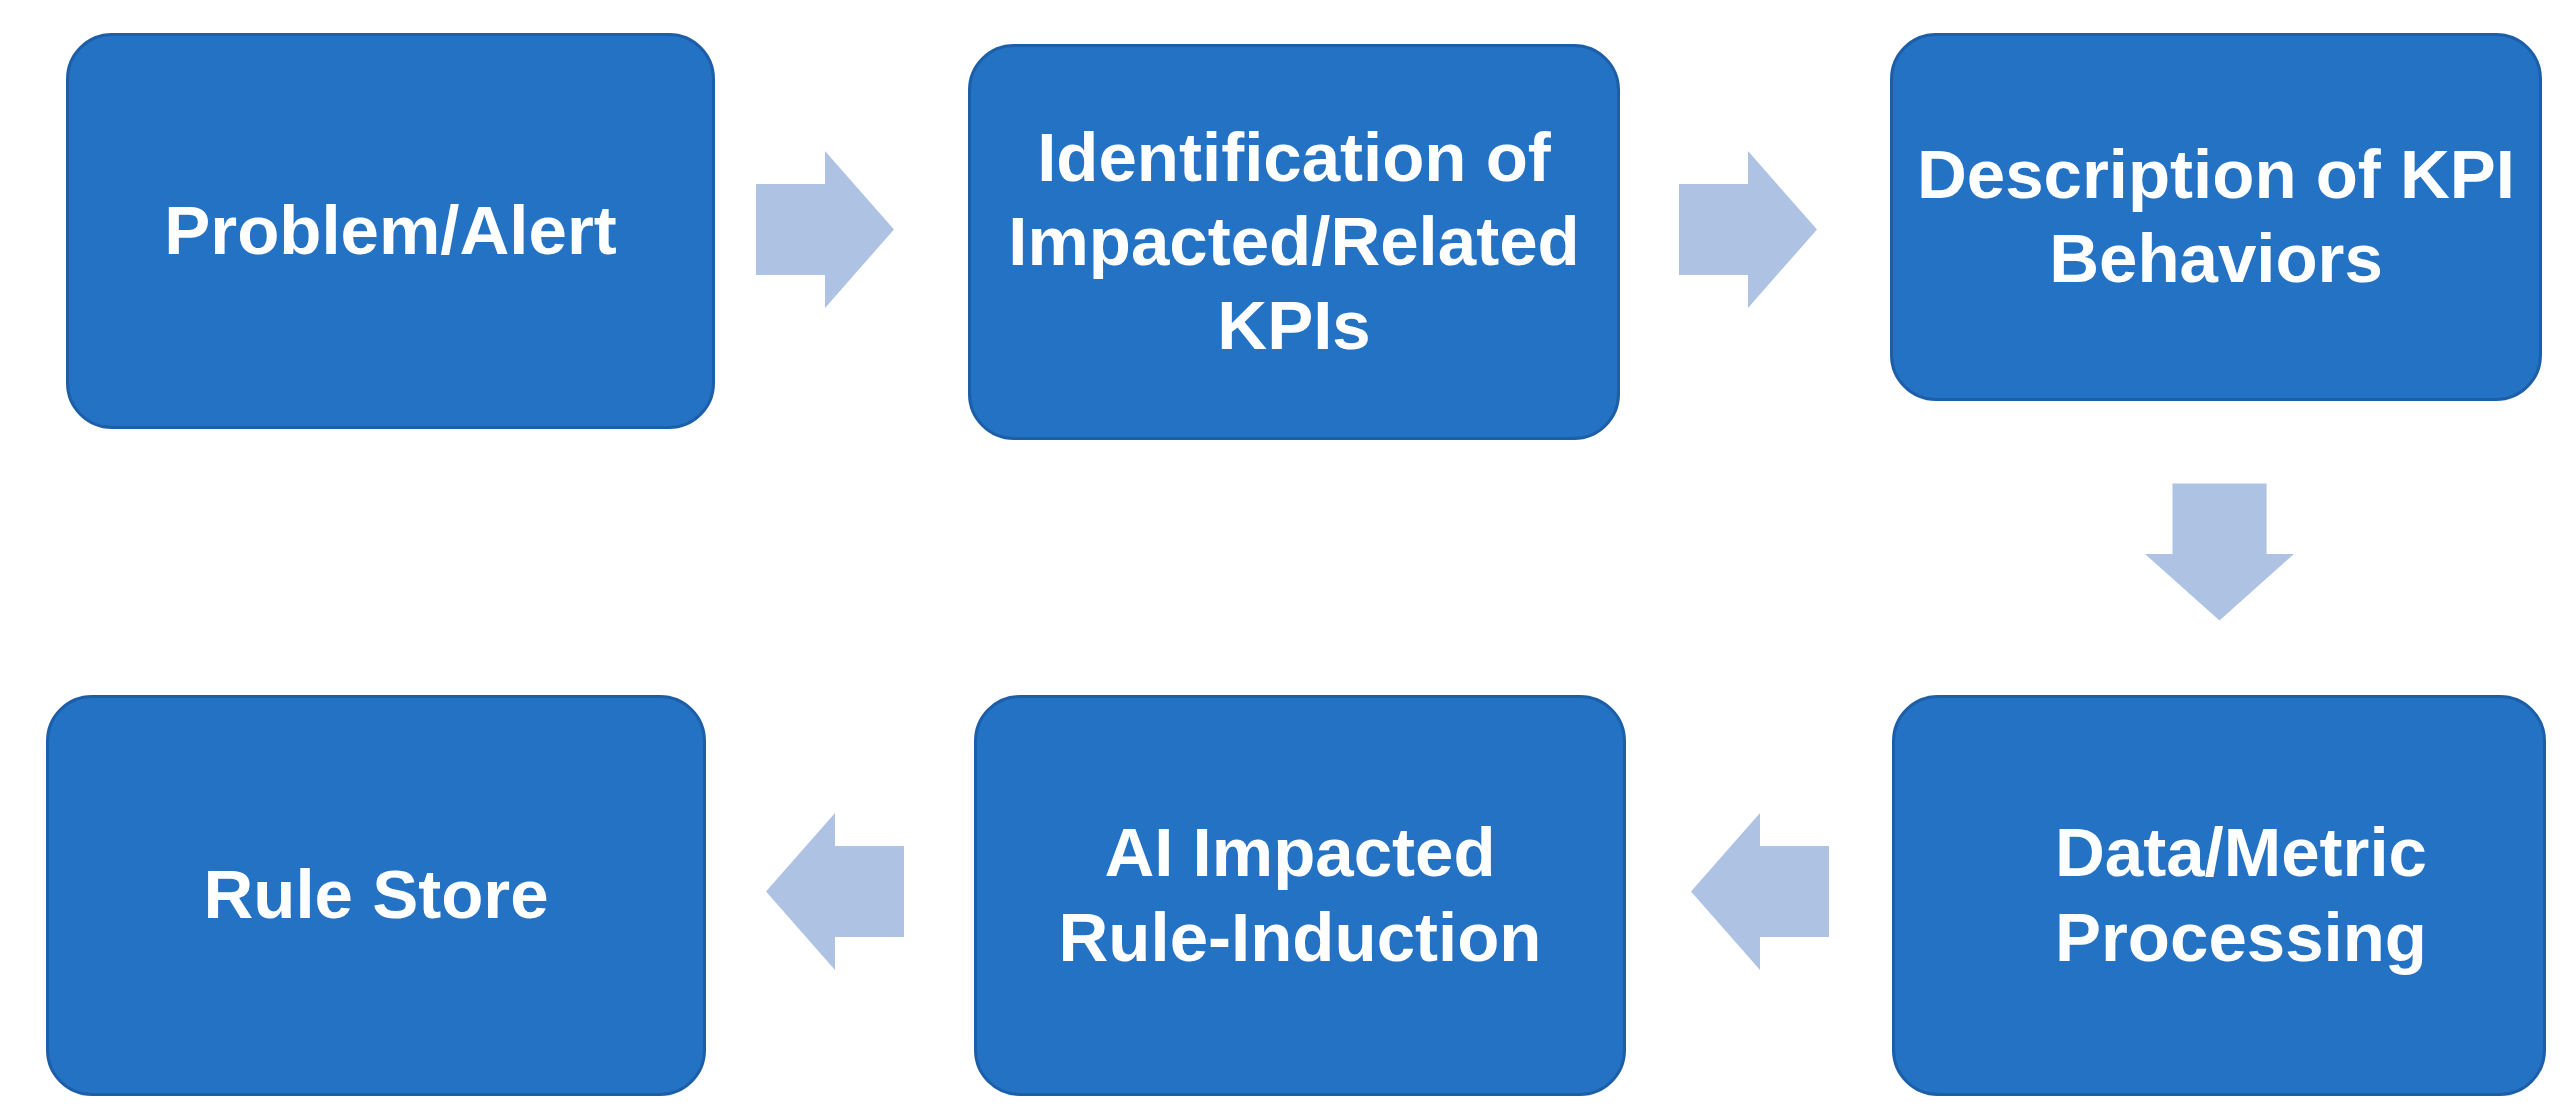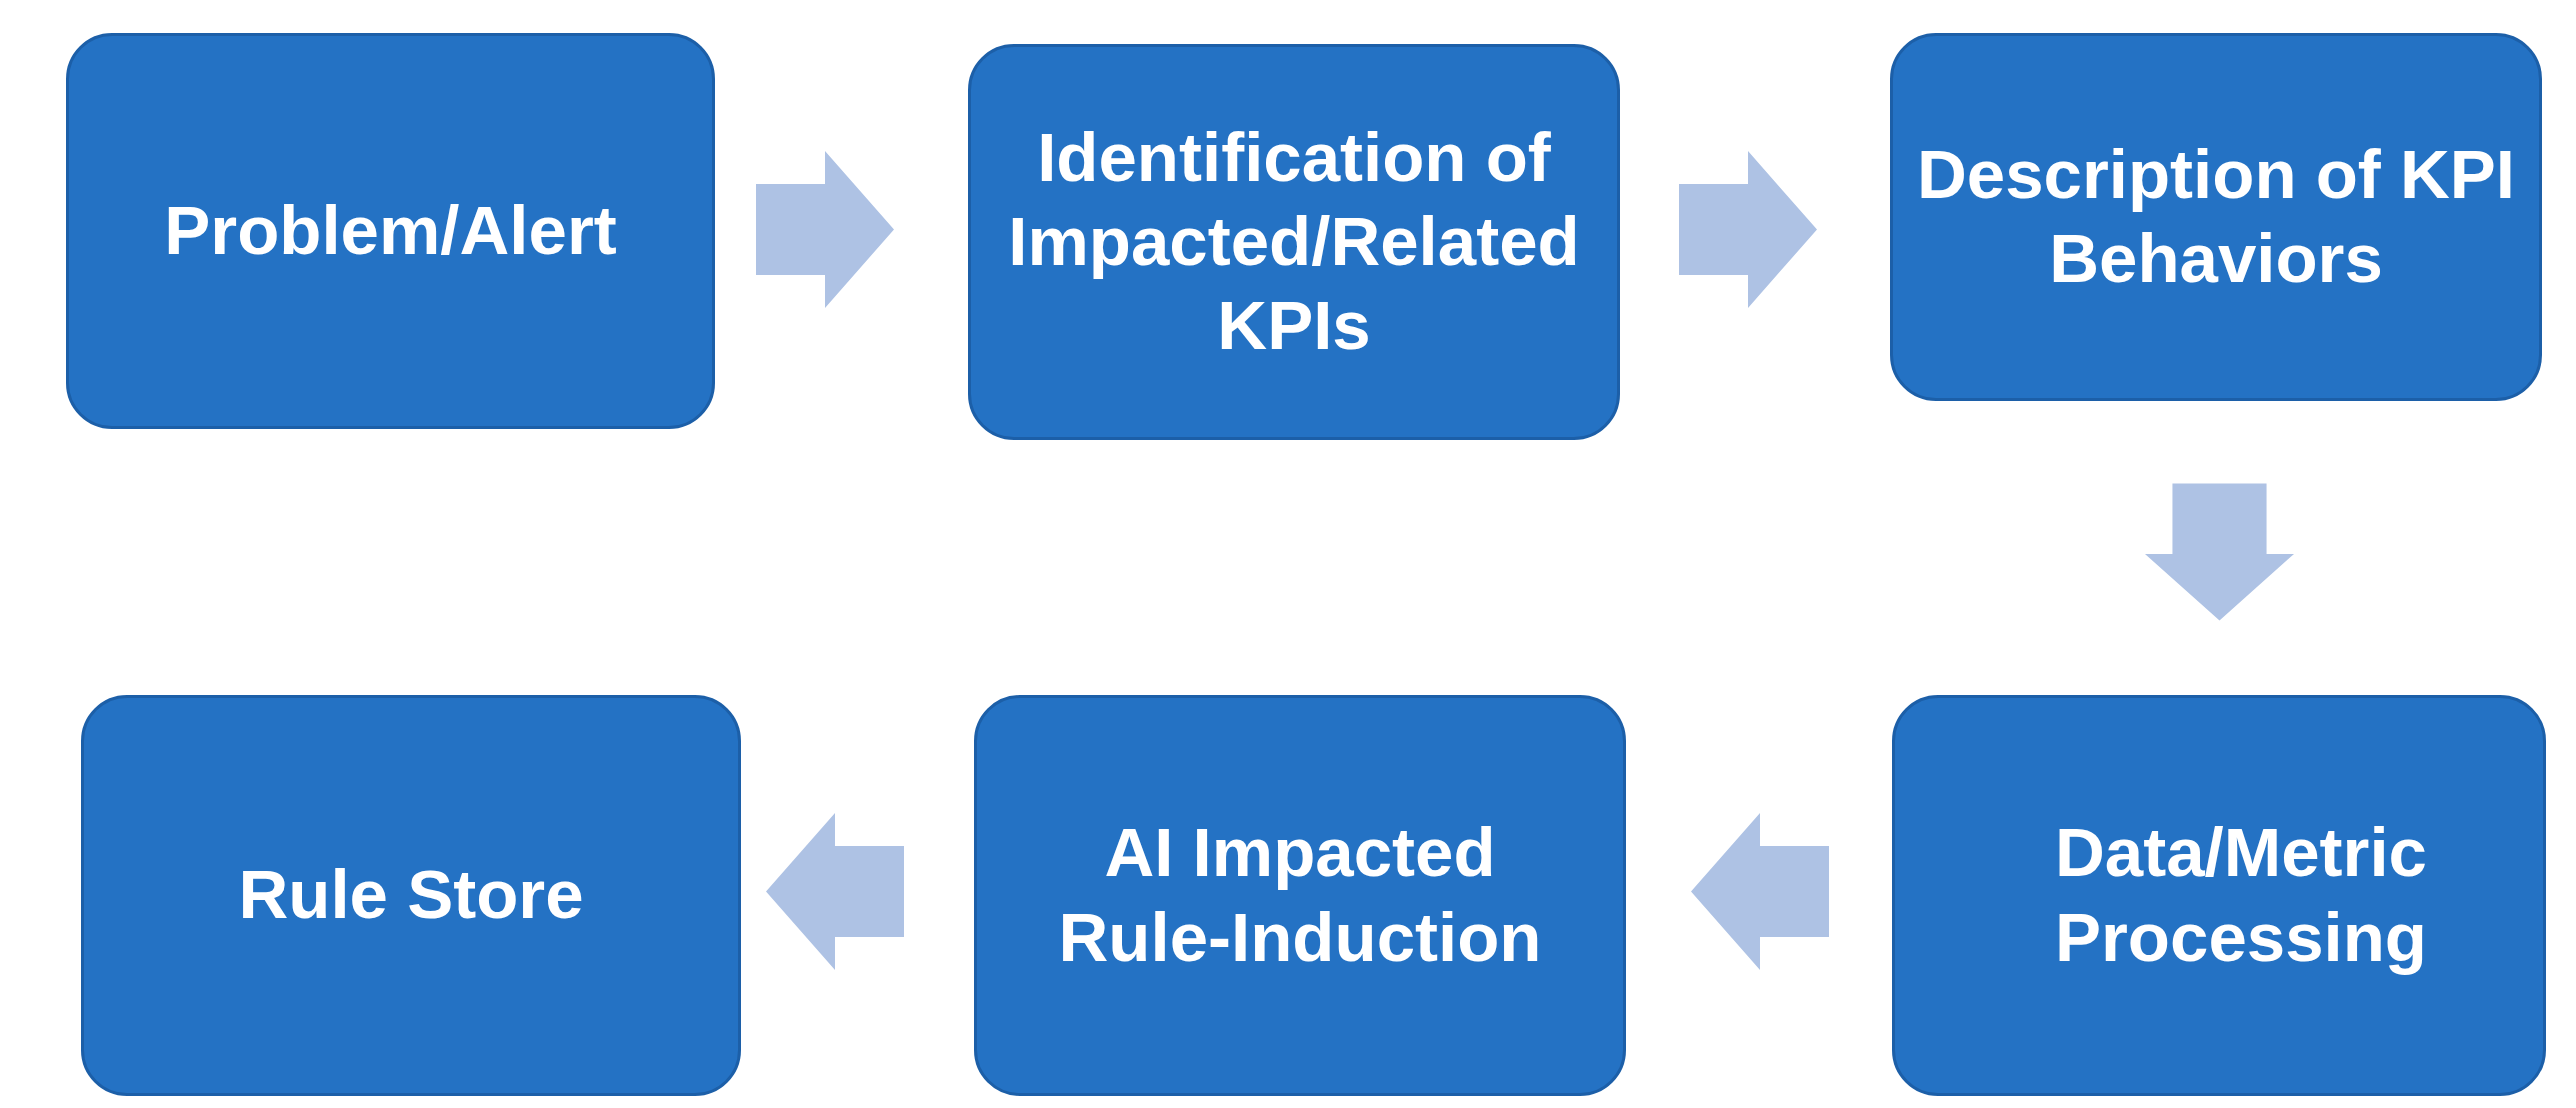--- a/index.html
+++ b/index.html
@@ -35,21 +35,21 @@
     letter-spacing: 0px;
     padding: 0 15.7px;
   }
   .arrow {
     position: absolute;
   }
   
   #node-0 { left: 42px;   top: 33px;  width: 649px; height: 396px; margin-left: 24px; }
   #node-1 { left: 968px; top: 33px;  width: 652px; height: 396px; margin-top: 11px; }
   #node-2 { left: 1890px; top: 33px;  width: 652px; height: 368px; }
-  #node-3 { left: 46px;   top: 695px; width: 660px; height: 401px; margin-left: 35px; }
+  #node-3 { left: 46px;   top: 695px; width: 660px; height: 401px; }
   #node-4 { left: 974px; top: 695px; width: 652px; height: 401px; }
   #node-5 { left: 1892px; top: 695px; width: 654px; height: 401px; padding-left: 44px; }
   
   #arrow-0 { left: 756px;  top: 151px;  width: 138px; height: 157px; }
   #arrow-1 { left: 1679px; top: 151px;  width: 138px; height: 157px; }
   #arrow-2 { left: 2145px; top: 483px;  width: 149px; height: 138px; }
   #arrow-3 { left: 1691px; top: 813px; width: 138px; height: 157px; }
   #arrow-4 { left: 766px;  top: 813px; width: 138px; height: 157px; }
 </style>
 </head>

